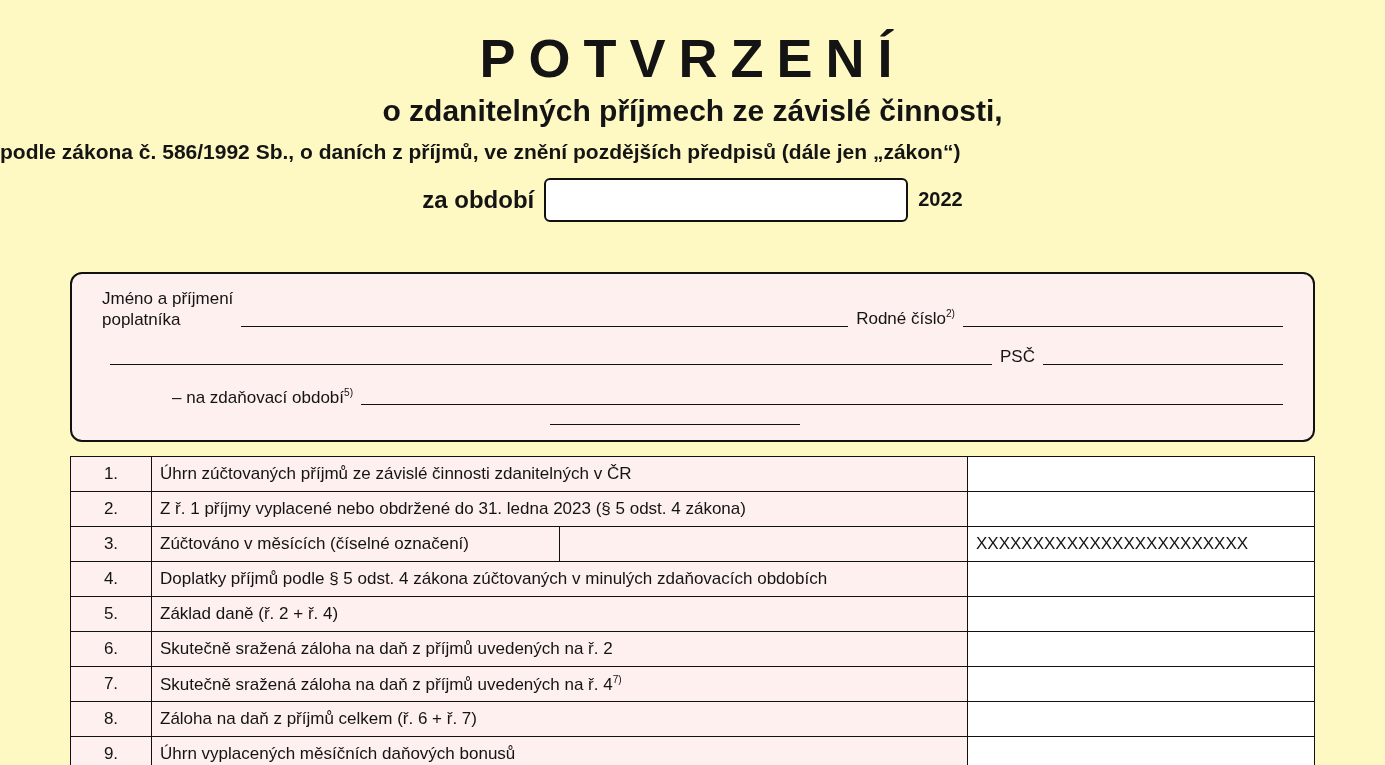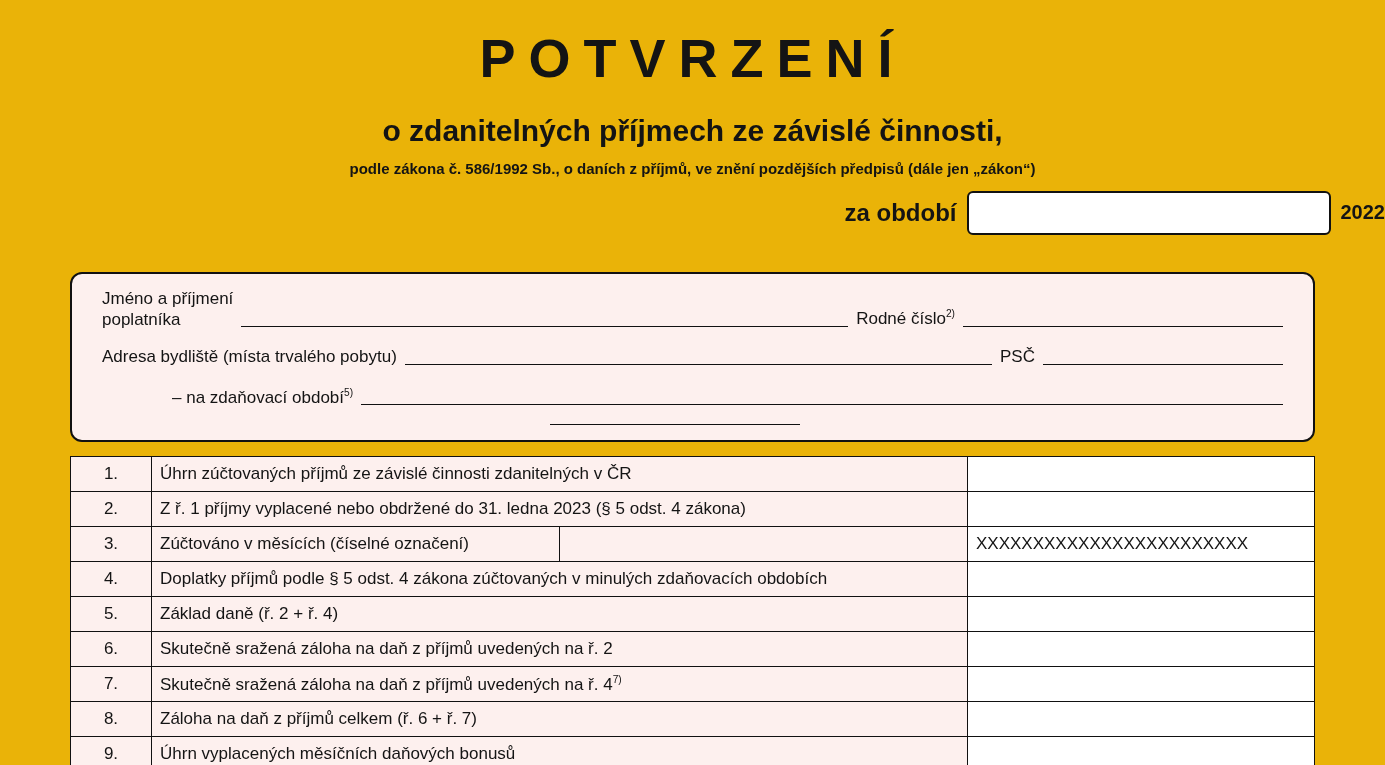--- a/index.html
+++ b/index.html
@@ -14,59 +14,59 @@
     font-family: "Liberation Sans", sans-serif;
     color: #141414;
     position: relative;
   }
 
   .page {
     position: absolute;
     left: 0; top: 0;
     width: 1385px;
     height: 765px;
-    background: #eab308;
+    background: #fef9c3;
   }
 
   
   .doc-title {
     text-align: center;
     font-size: 54px;
     font-weight: bold;
     letter-spacing: 13px;
     margin-top: 30px;
     line-height: 1.05;
   }
   .subtitle-1 {
     text-align: center;
     font-size: 30px;
     font-weight: bold;
-    margin-top: 24px;
+    margin-top: 4px;
     line-height: 1.3;
   }
   .subtitle-2 {
     text-align: center;
     font-size: 30px;
     font-weight: bold;
     line-height: 1.3;
   }
   .sup {
     font-size: 0.6em;
     vertical-align: super;
   }
   .subtitle-3 {
-    text-align: center;
-    font-size: 15px;
+    text-align: left;
+    font-size: 21px;
     font-weight: bold;
     margin-top: 10px;
   }
 
   .period-row {
     display: flex;
-    justify-content: flex-end;
+    justify-content: center;
     align-items: center;
     margin-top: 14px;
     gap: 10px;
   }
   .period-label {
     font-size: 24px;
     font-weight: bold;
   }
   .period-box {
     width: 360px;
@@ -178,21 +178,20 @@
       <span class="name-label">
         <span>Jméno a příjmení</span><br>
         <span>poplatníka</span>
       </span>
       <span class="rule"></span>
       <span class="lbl"><span>Rodné číslo</span><span class="sup">2)</span></span>
       <span class="rule fixed-220"></span>
     </div>
 
     <div class="ident-line ident-row2">
-      <span class="lbl">Adresa bydliště (místa trvalého pobytu)</span>
       <span class="rule"></span>
       <span class="lbl">PSČ</span>
       <span class="rule fixed-200"></span>
     </div>
 
     <div class="ident-line ident-row3">
       <span style="flex:0 0 70px"></span>
       <span class="lbl"><span>– na zdaňovací období</span><span class="sup">5)</span></span>
       <span class="rule"></span>
     </div>

